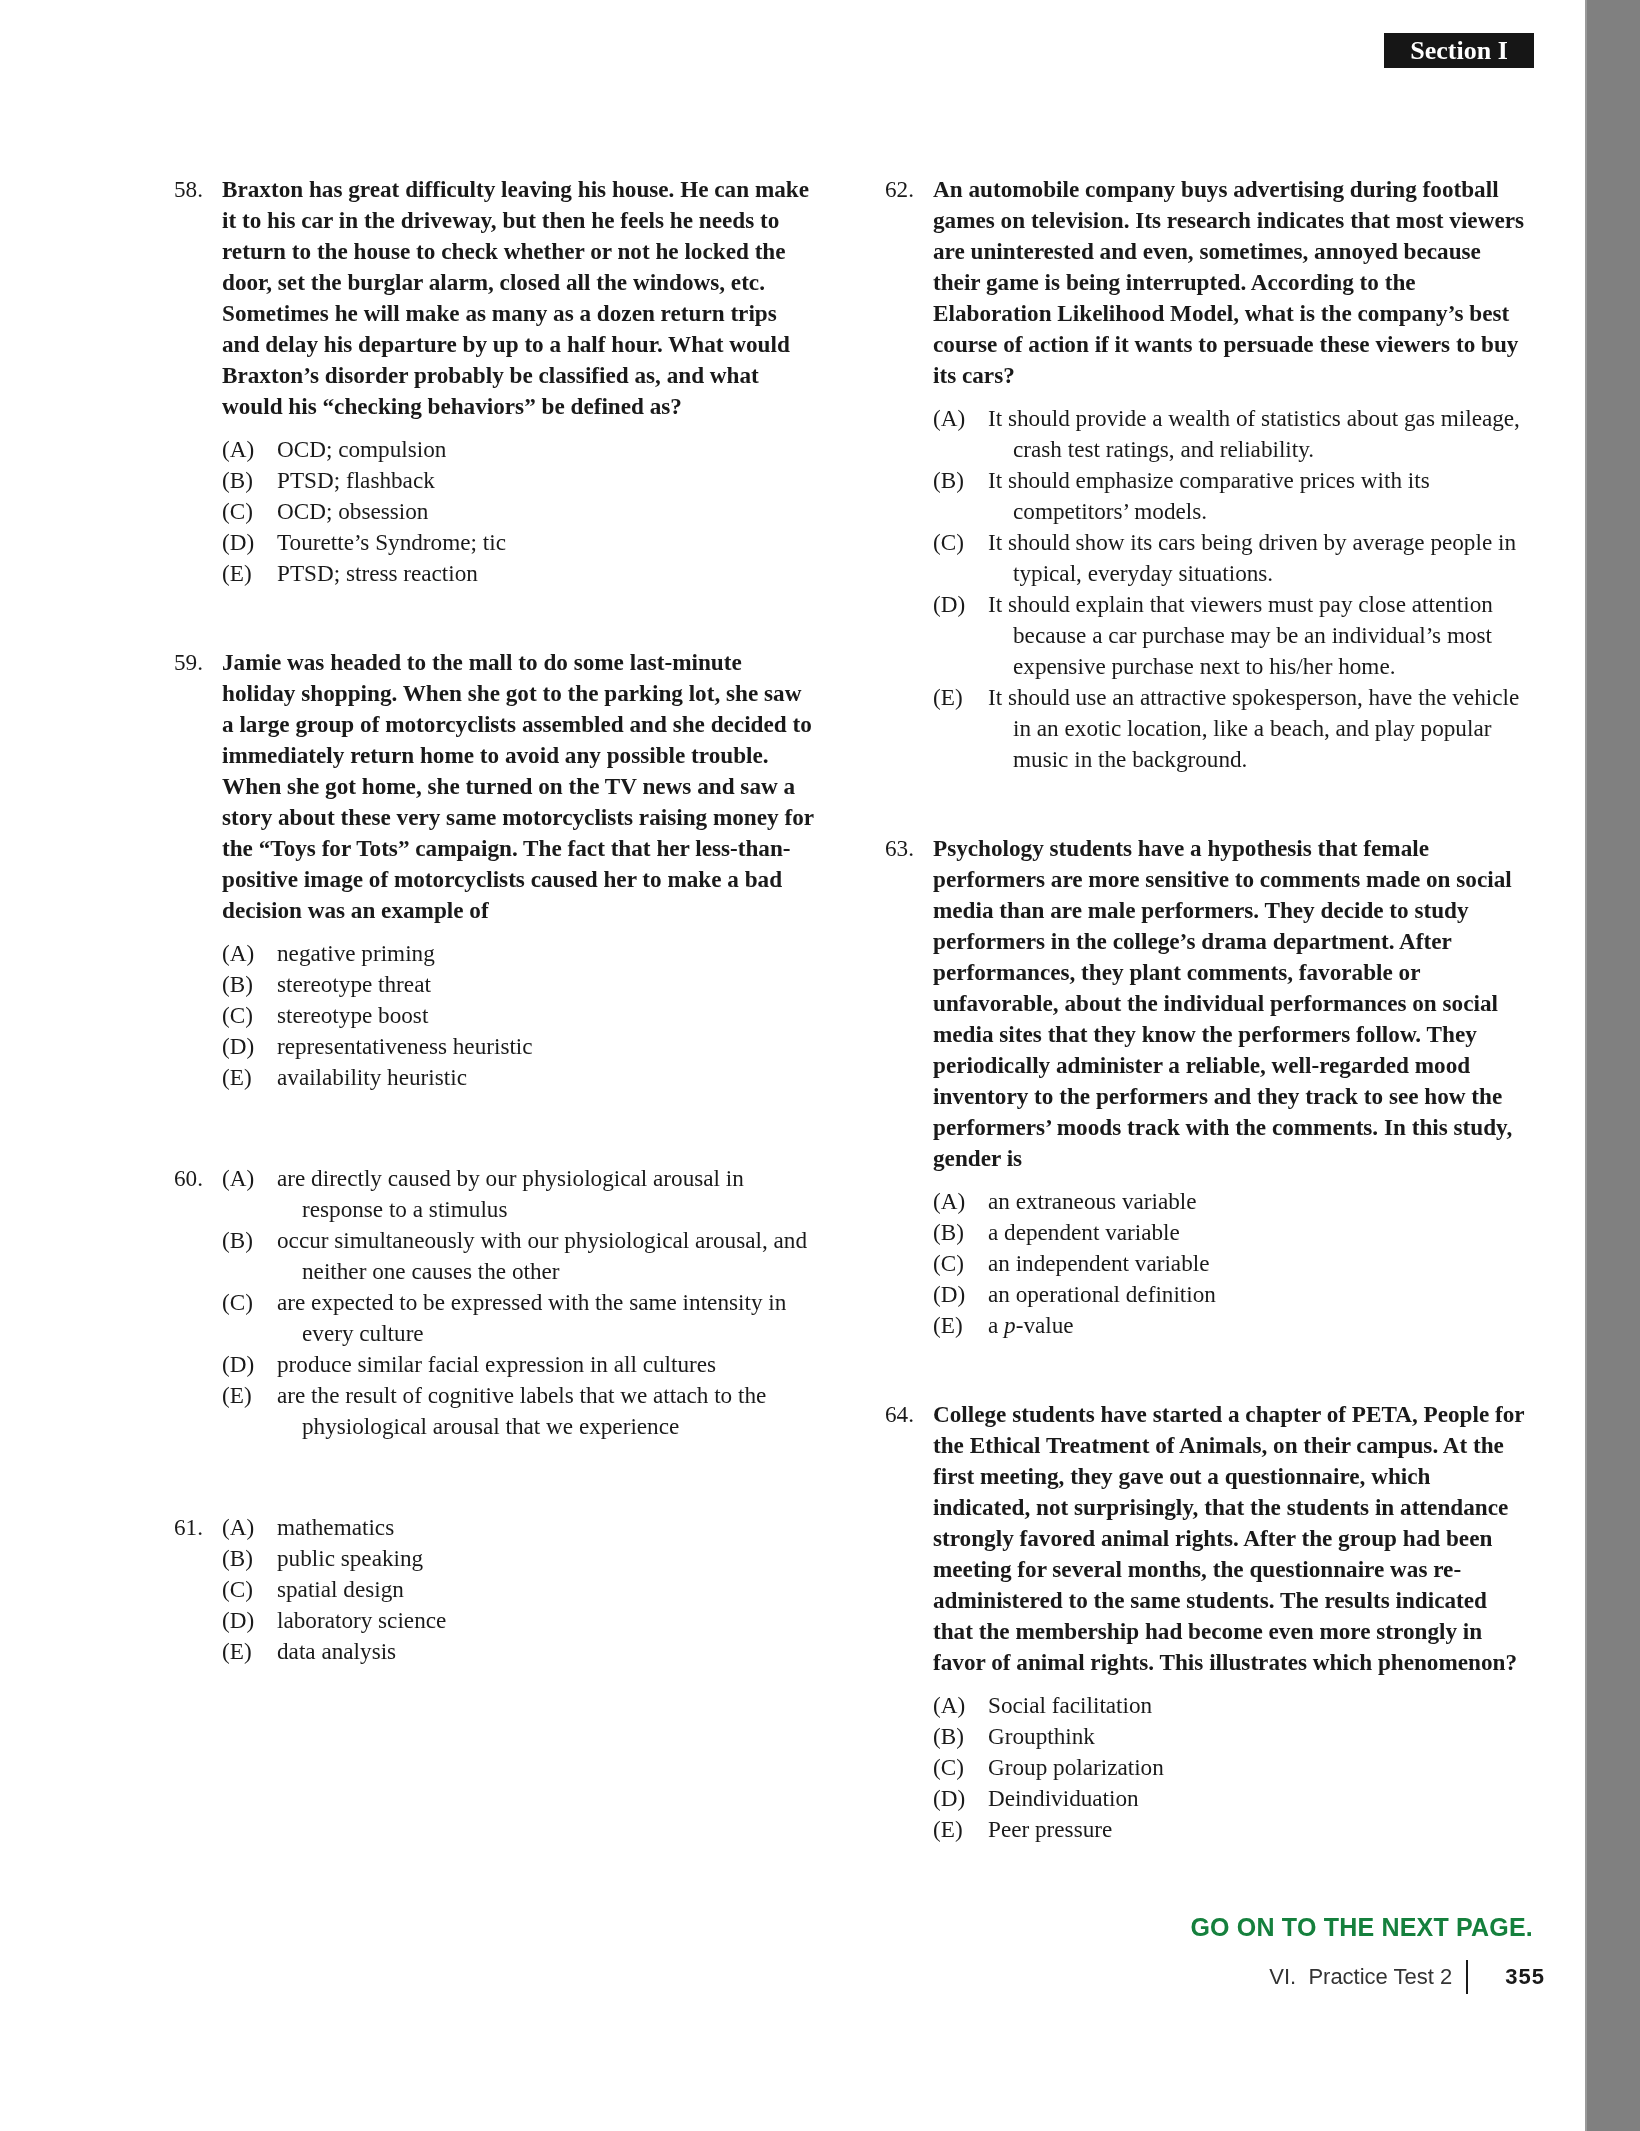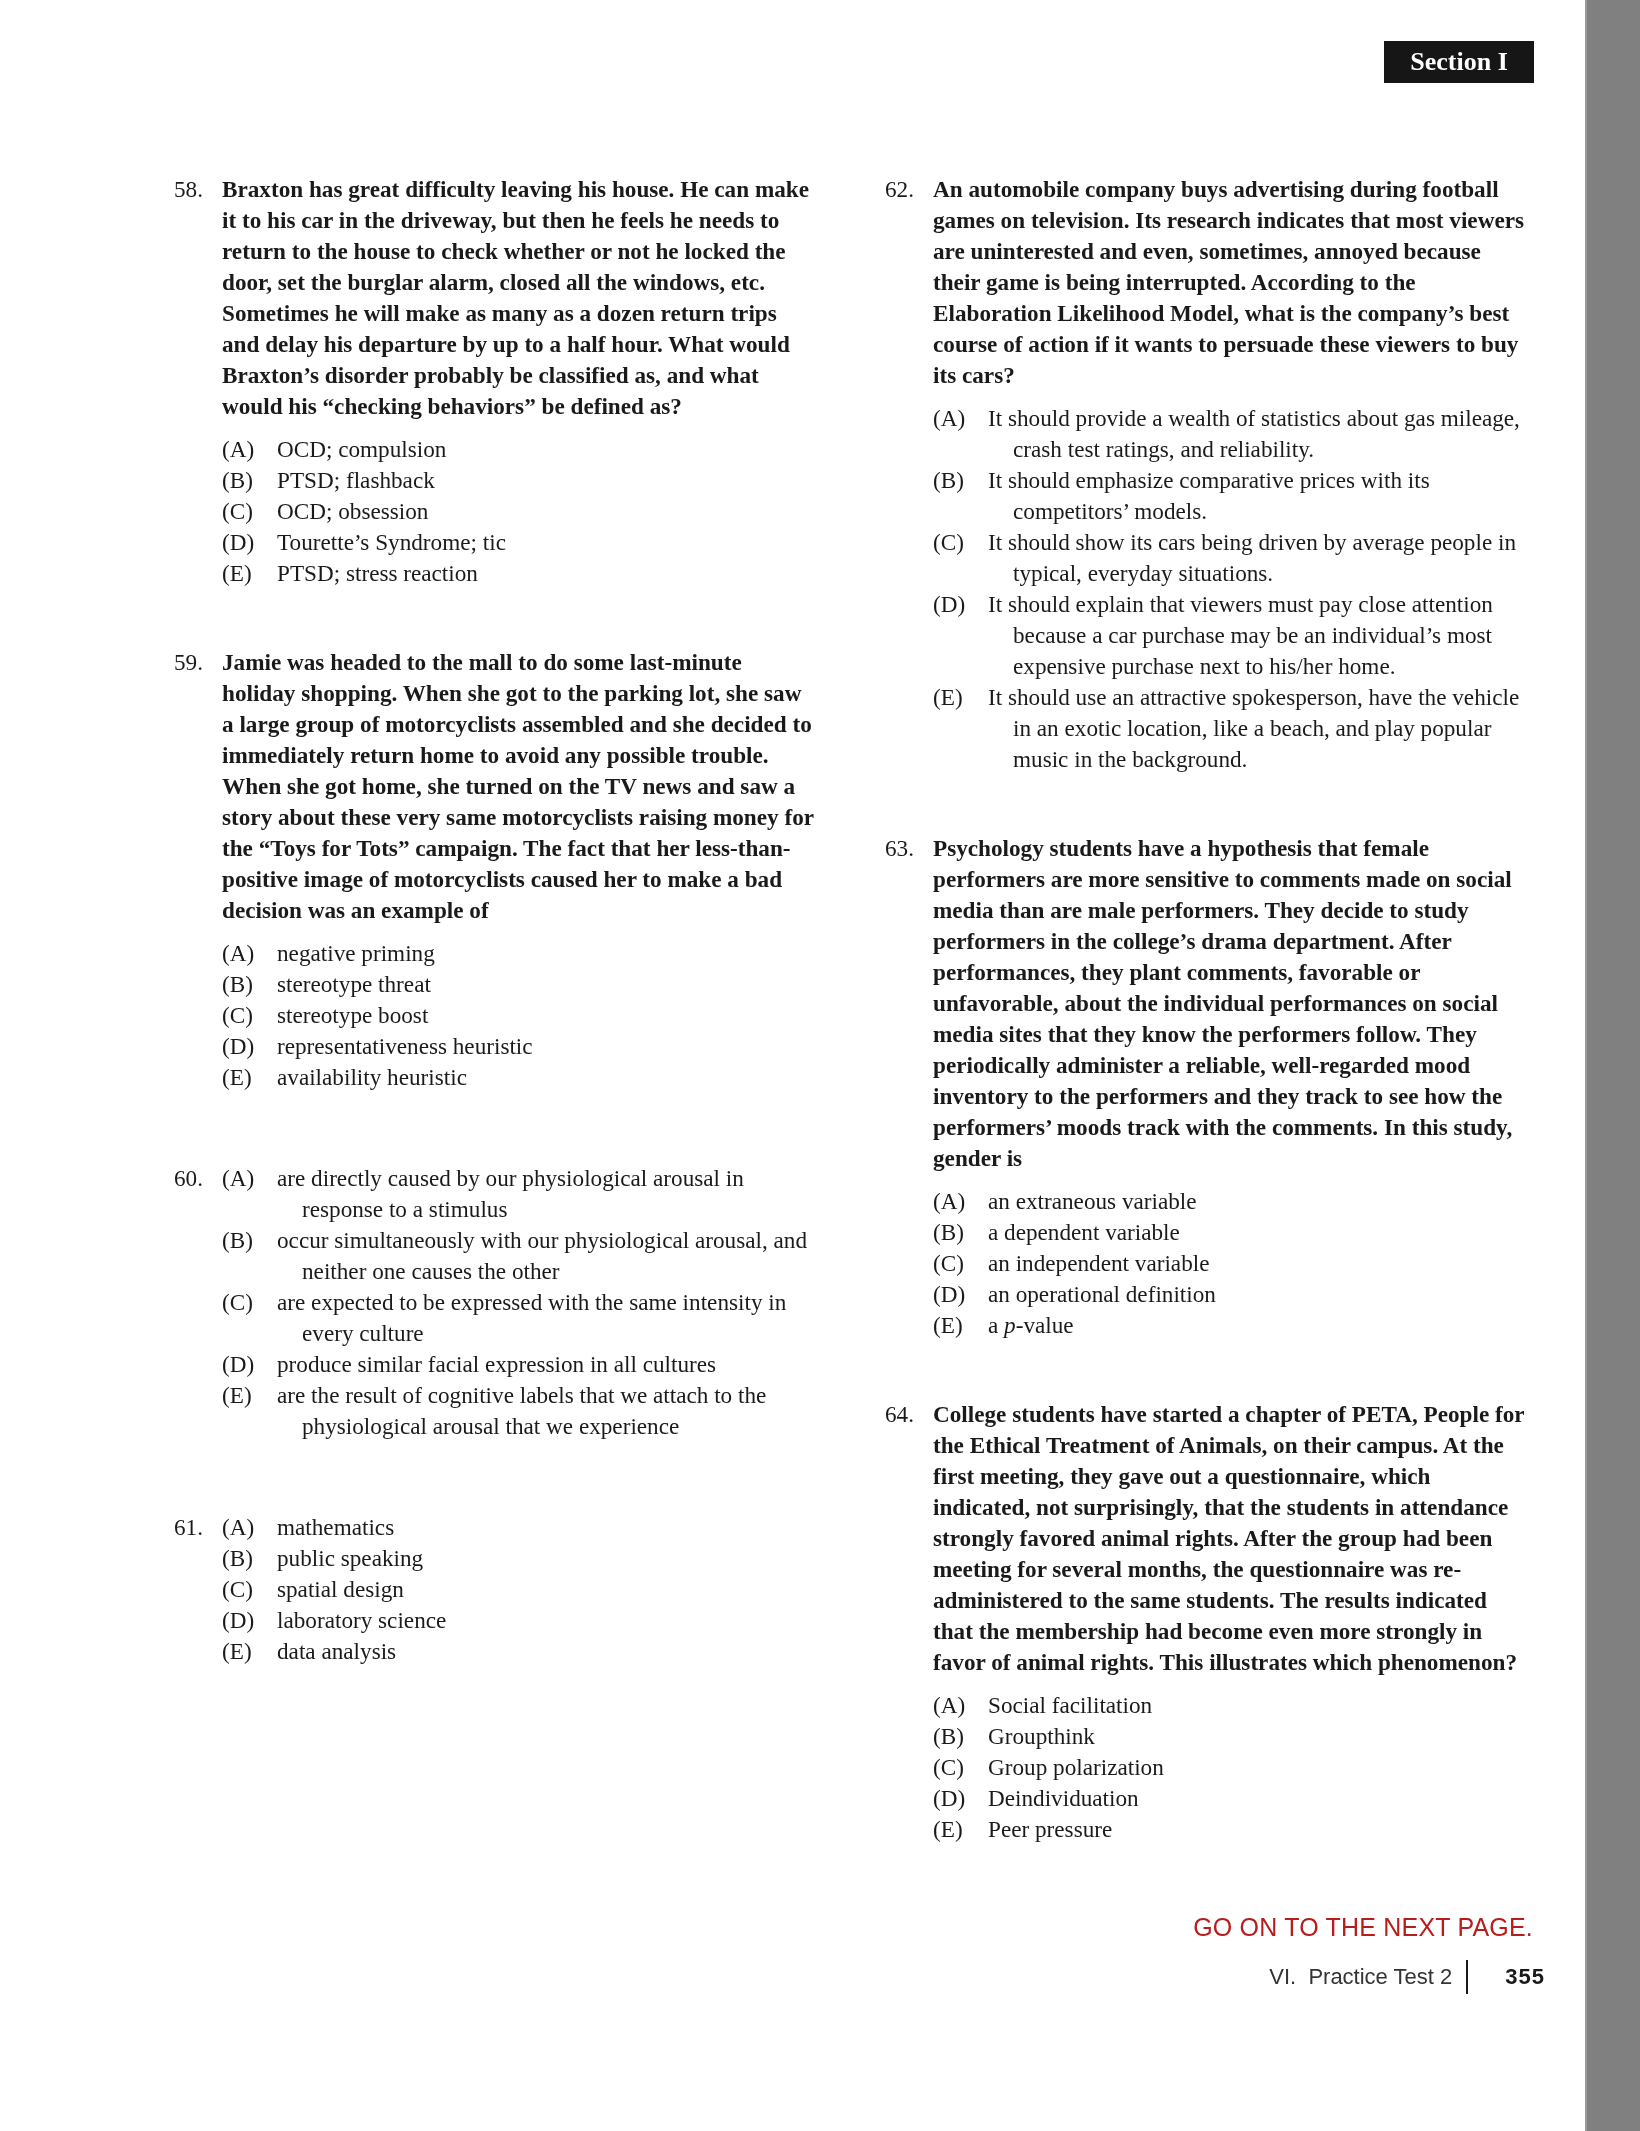--- a/index.html
+++ b/index.html
@@ -6,40 +6,40 @@
   body {
     width: 1640px; height: 2131px; position: relative; overflow: hidden;
     background: #ffffff; color: #1a1a1a;
     font-family: "Liberation Serif", "DejaVu Serif", serif;
   }
   .side-bar {
     position: absolute; left: 1585px; top: 0; width: 55px; height: 2131px;
     background: #808080; border-left: 2px solid #9a9a9a;
   }
   .section-badge {
-    position: absolute; left: 1384px; top: 41px; width: 150px; height: 42px;
+    position: absolute; left: 1384px; top: 33px; width: 150px; height: 35px;
     background: #161616; color: #ffffff;
     font-family: "Liberation Serif", serif; font-weight: bold; font-size: 26px;
     display: flex; align-items: center; justify-content: center;
   }
   .column { position: absolute; top: 174px; width: 640px; font-size: 23.2px; line-height: 31px; }
   .col-left { left: 174px; }
   .col-right { left: 885px; }
   .question { position: relative; padding-left: 48px; }
   .qnum { position: absolute; left: 0; top: 0; text-align: right; }
   .stem { margin: 0; font-weight: bold; }
   .choices { margin-top: 12px; }
   .choice { position: relative; padding-left: 55px; }
   .choice .letter { position: absolute; left: 0; top: 0; }
   .choice .ctext { display: block; padding-left: 25px; text-indent: -25px; }
   .q-gap { height: 58px; }
   .next-page {
     position: absolute; right: 107px; top: 1913px;
-    font-family: "Liberation Sans", sans-serif; font-weight: normal; font-size: 25px;
-    letter-spacing: 0.2px; color: #b91c1c; text-align: right;
+    font-family: "Liberation Sans", sans-serif; font-weight: bold; font-size: 25px;
+    letter-spacing: 0.2px; color: #15803d; text-align: right;
   }
   .footer {
     position: absolute; right: 95px; top: 1960px; height: 34px;
     display: flex; align-items: center;
     font-family: "Liberation Sans", sans-serif; font-size: 22px; color: #333;
   }
   .footer .divider { width: 2px; height: 34px; background: #1a1a1a; margin: 0 14px; }
   .footer .pnum { font-weight: bold; color: #1a1a1a; letter-spacing: 1px; margin-left: 23px; }
   .italic { font-style: italic; }
 </style>

